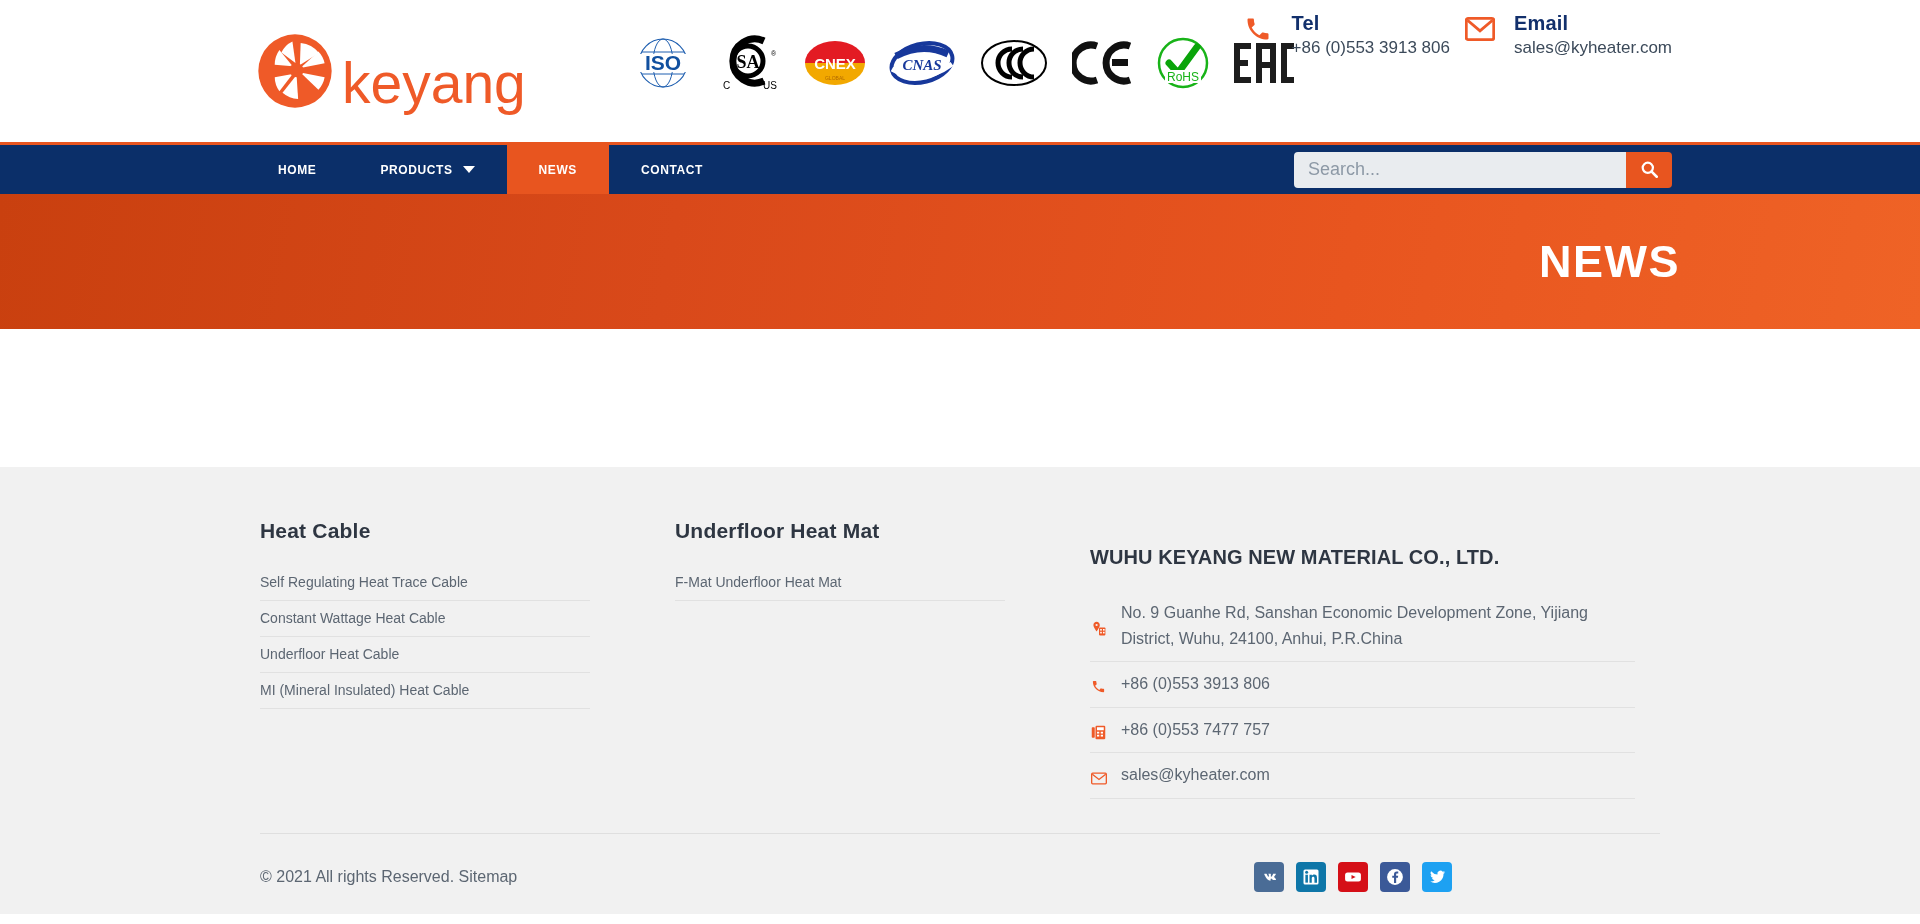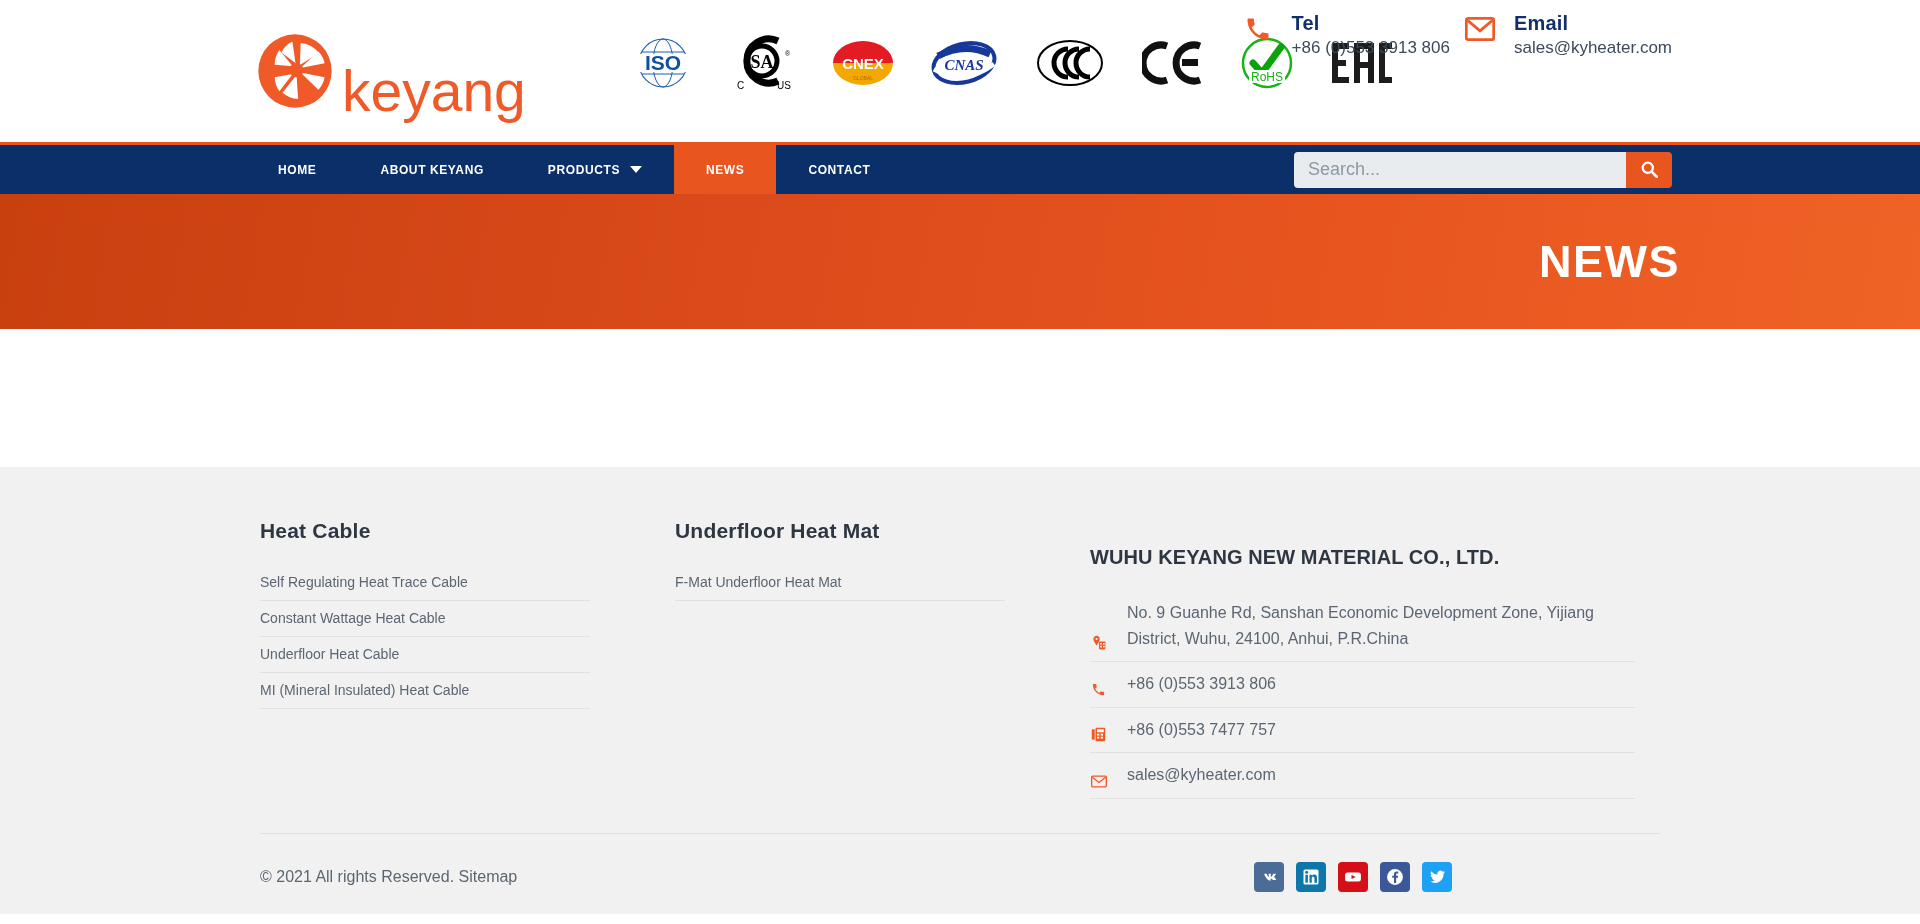--- a/index.html
+++ b/index.html
@@ -28,31 +28,31 @@
     gap: 8px;
   }
   .logo-mark { width: 78px; height: 78px; flex: 0 0 auto; }
   .logo-text {
     font-size: 57px;
     color: #ef5a28;
     letter-spacing: 0px;
     font-weight: 400;
     line-height: 1;
     position: relative;
-    top: 20px;
+    top: 12px;
   }
 
   
   .certs {
     position: absolute;
     left: 630px;
     top: 32px;
     display: flex;
     align-items: flex-start;
-    gap: 36px;
+    gap: 22px;
   }
   .cert { height: 62px; display: flex; align-items: center; justify-content: center; }
 
   
   .contact-block {
     position: absolute;
     right: 248px;
     top: 12px;
     display: flex;
     flex-direction: row;
@@ -152,21 +152,21 @@
     display: block;
     font-size: 14px;
     color: #5c6672;
     text-decoration: none;
     padding: 9px 0 10px 0;
     border-bottom: 1px solid #e1e1e1;
     width: 330px;
     cursor: pointer;
   }
   .info-row {
-    display: flex; align-items: flex-end; gap: 20px;
+    display: flex; align-items: center; gap: 14px;
     padding: 9px 0 10px 0;
     border-bottom: 1px solid #e1e1e1;
     width: 545px;
     font-size: 16px; color: #5c6672; line-height: 1.6;
   }
   .info-ico { width: 17px; flex:0 0 auto; display:flex; align-items:center; justify-content:center; padding-top:6px; }
 
   .footer-divider {
     width: 1400px; margin: 0 auto; border-top: 1px solid #dfdfdf;
     margin-top: 34px;
@@ -333,23 +333,20 @@
       </div>
     </div>
   </div>
 
   <div class="nav">
     <div class="nav-items">
       <div class="nav-item">
         <span>HOME</span>
       </div>
       <div class="nav-item">
-        <span>ABOUT KEYANG</span>
-      </div>
-      <div class="nav-item">
         <span>PRODUCTS</span>
         <span class="caret"></span>
       </div>
       <div class="nav-item active">
         <span>NEWS</span>
       </div>
       <div class="nav-item">
         <span>CONTACT</span>
       </div>
     </div>

